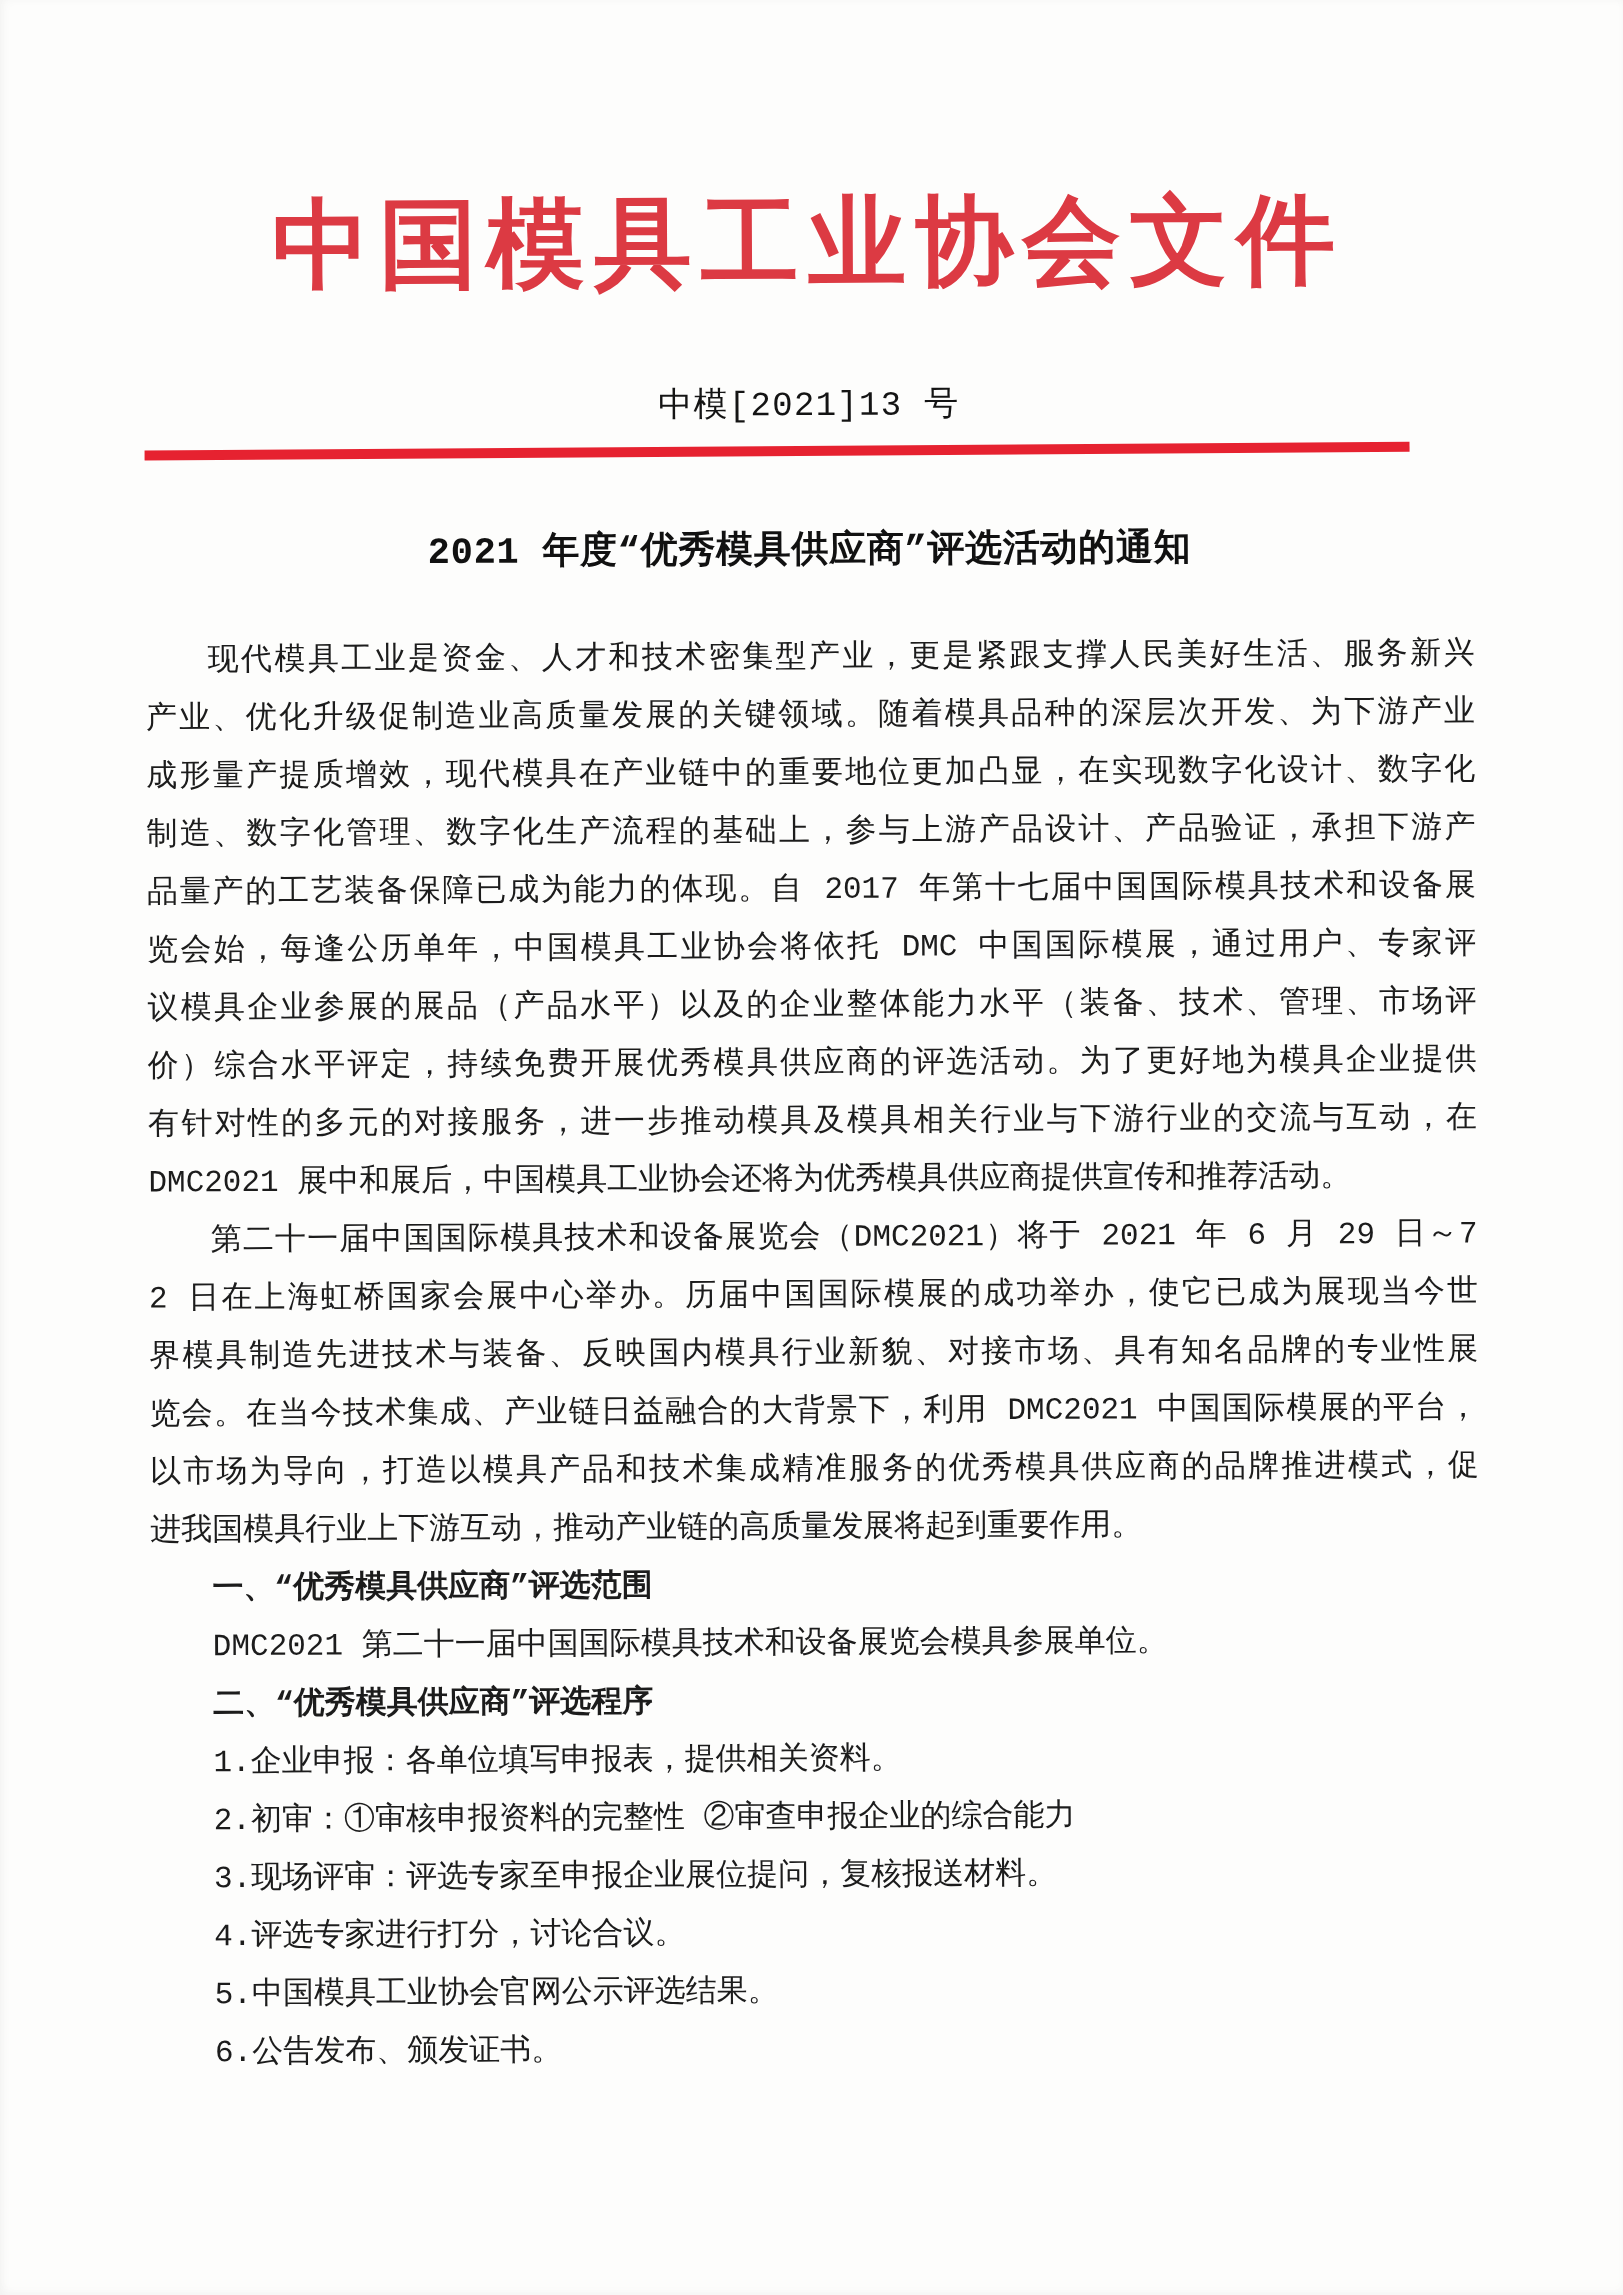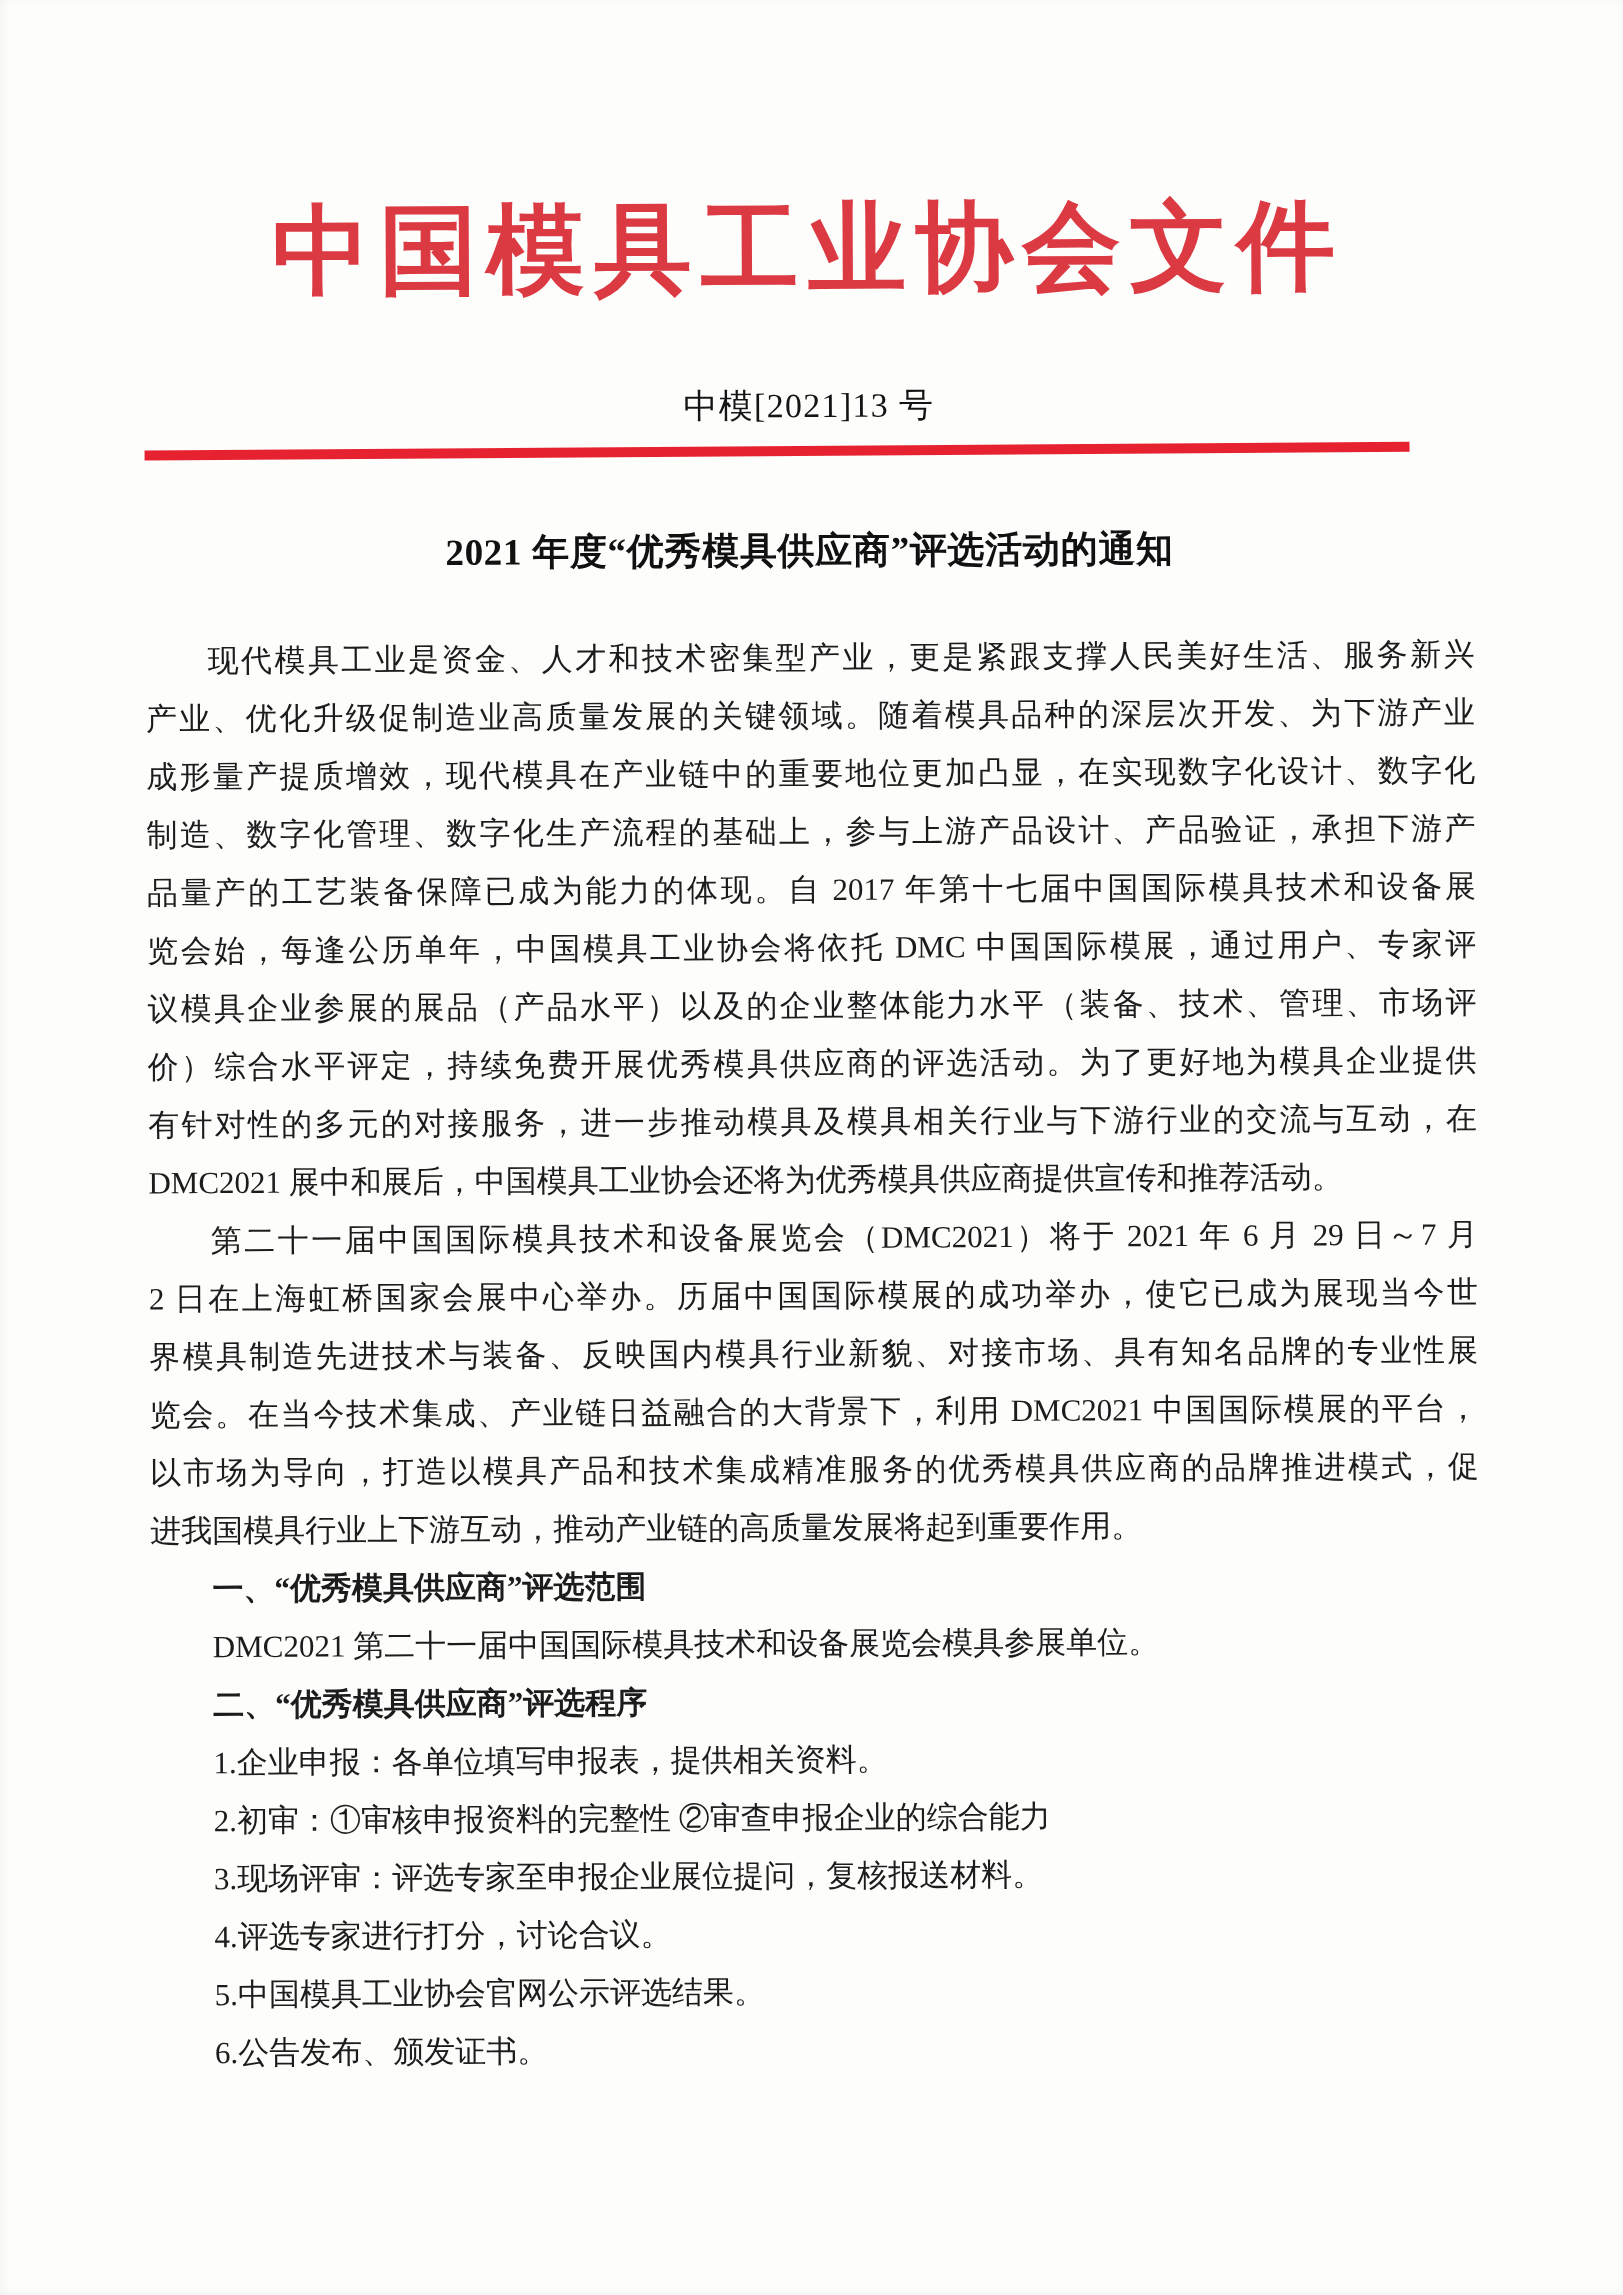--- a/index.html
+++ b/index.html
@@ -6,21 +6,21 @@
     margin: 0;
     padding: 0;
     background: #ffffff;
   }
   .page {
     position: relative;
     width: 1623px;
     height: 2295px;
     background: #fdfdfc;
     overflow: hidden;
-    font-family: Liberation Serif, serif;
+    font-family: Liberation Mono, monospace;
     color: #1b1b1b;
     box-shadow: inset 3.9px 0 9.2px rgba(0,0,0,0.03), inset 0 -3.9px 9.2px rgba(0,0,0,0.02);
   }
   .scan-content {
     position: absolute;
     left: 0; top: 0; right: 0; bottom: 0;
     transform: rotate(-0.3deg);
     transform-origin: 50% 40%;
   }
   .header-title {

